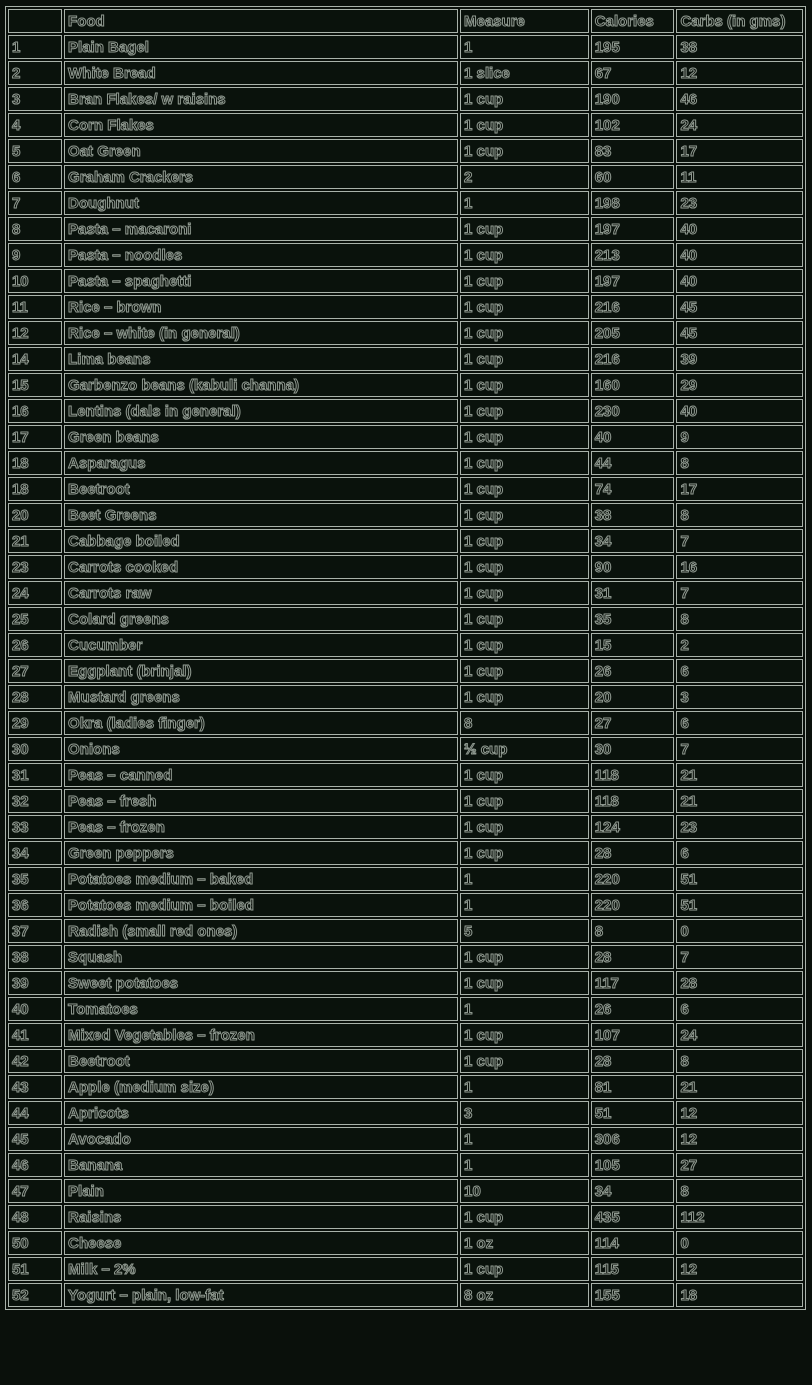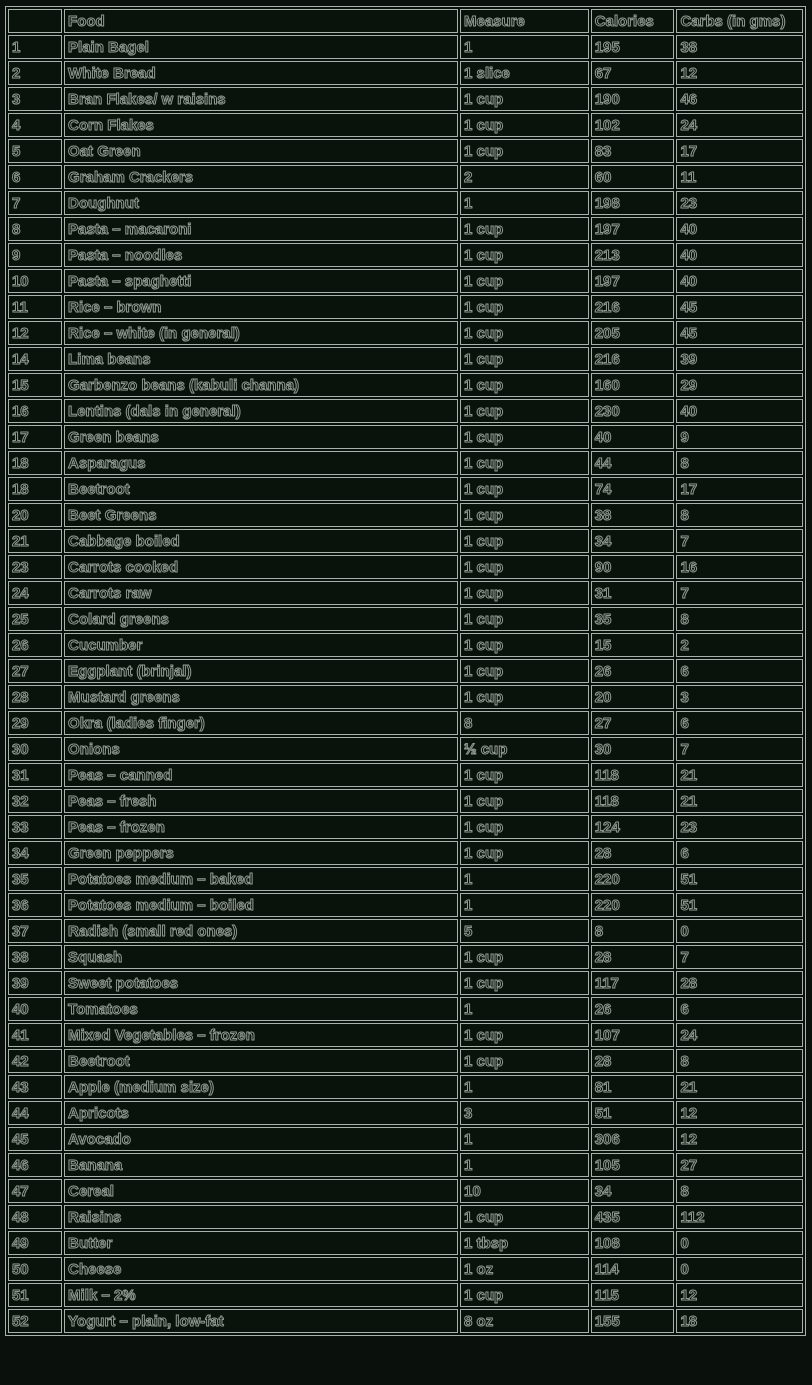--- a/index.html
+++ b/index.html
@@ -366,38 +366,31 @@
       </tr>
       <tr>
         <td>46</td>
         <td>Banana</td>
         <td>1</td>
         <td>105</td>
         <td>27</td>
       </tr>
       <tr>
         <td>47</td>
-        <td>Cereal</td>
+        <td>Plain</td>
         <td>10</td>
         <td>34</td>
         <td>8</td>
       </tr>
       <tr>
         <td>48</td>
         <td>Raisins</td>
         <td>1 cup</td>
         <td>435</td>
         <td>112</td>
-      </tr>
-      <tr>
-        <td>49</td>
-        <td>Butter</td>
-        <td>1 tbsp</td>
-        <td>108</td>
-        <td>0</td>
       </tr>
       <tr>
         <td>50</td>
         <td>Cheese</td>
         <td>1 oz</td>
         <td>114</td>
         <td>0</td>
       </tr>
       <tr>
         <td>51</td>

